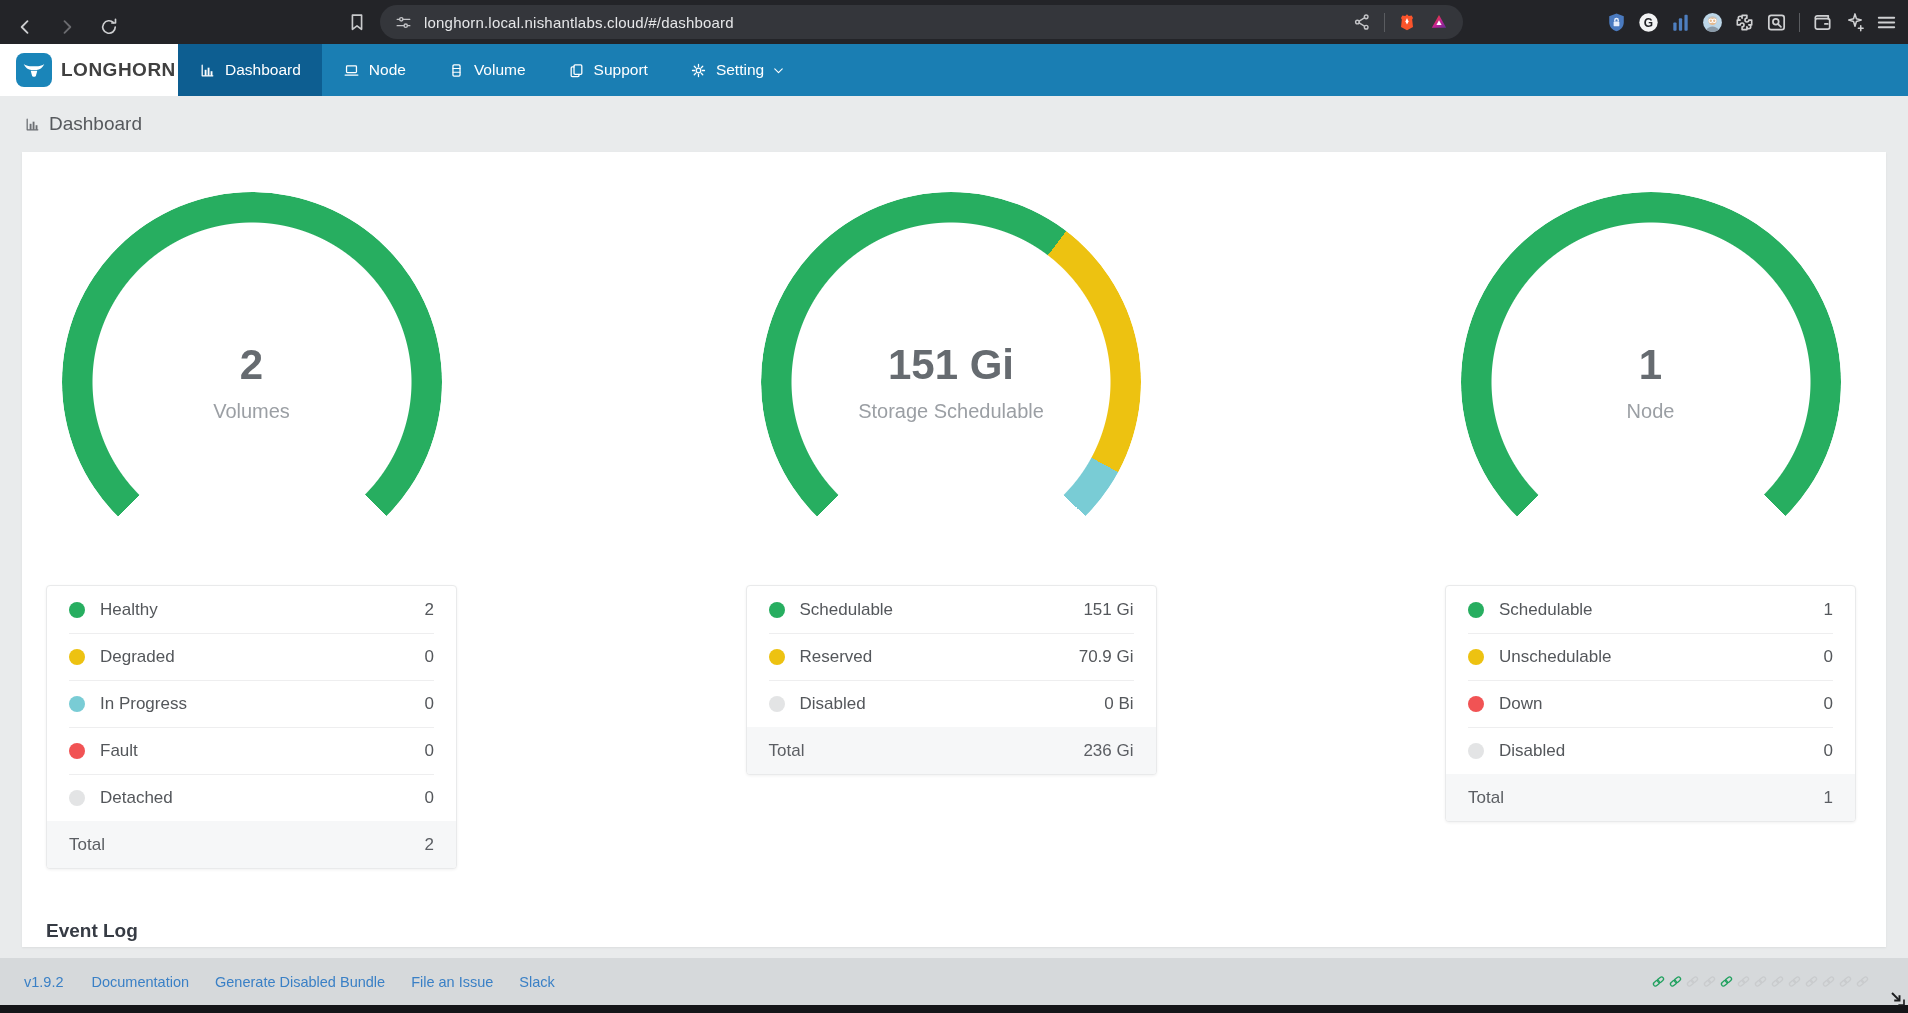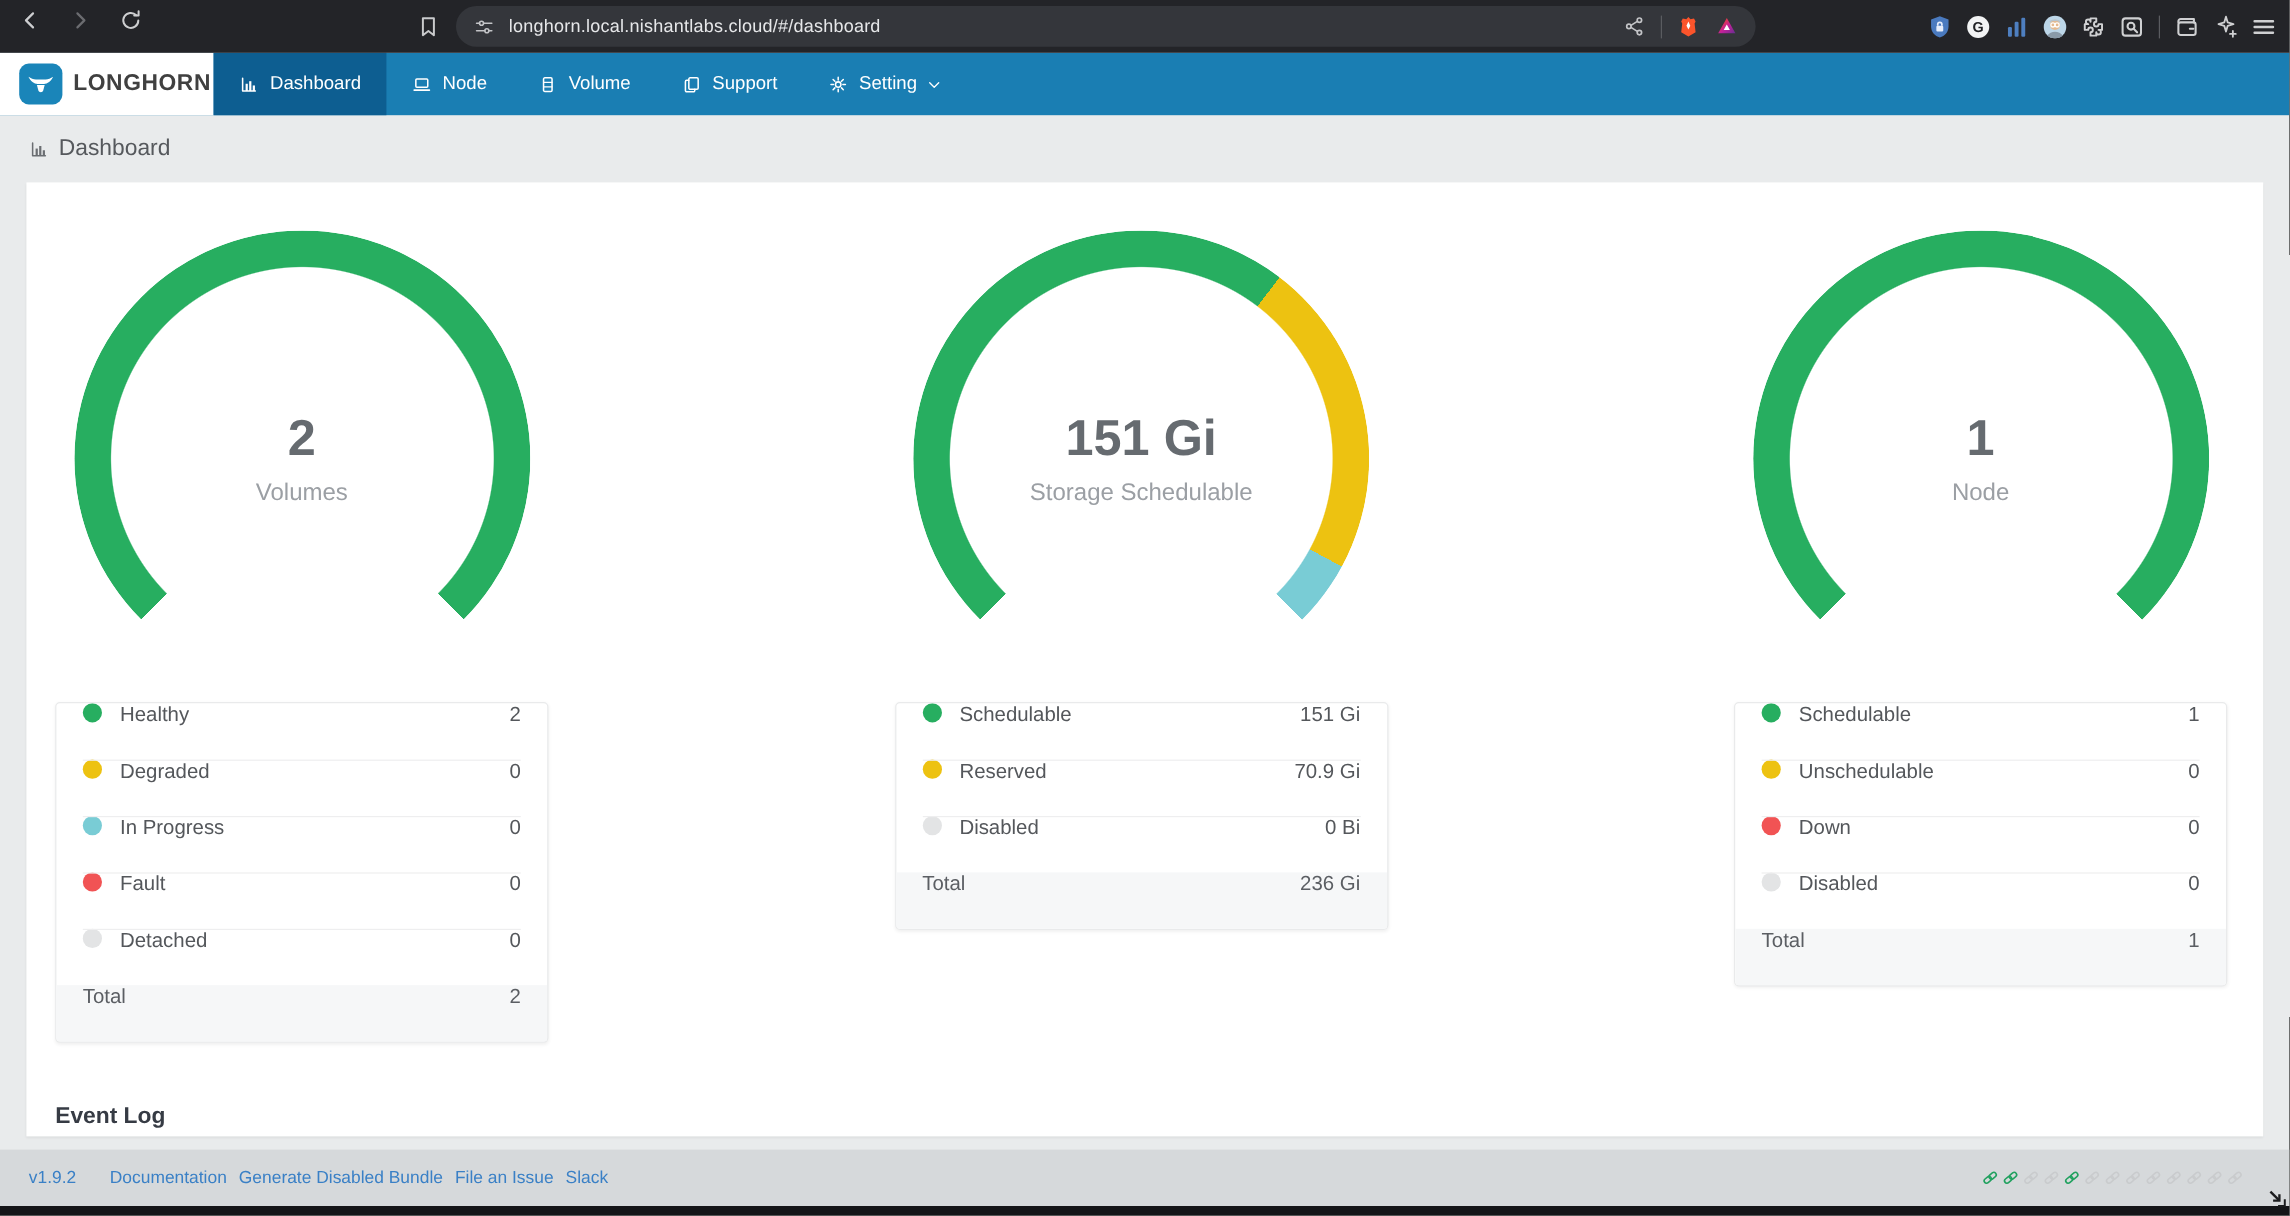--- a/index.html
+++ b/index.html
@@ -3,21 +3,21 @@
 <meta charset="utf-8">
 <style>
   html,body{margin:0;padding:0;background:#000;}
   #screen{position:relative;width:1908px;height:1013px;background:#e9ebec;overflow:hidden;
           font-family:"Liberation Sans",sans-serif;}
   svg{display:block}
   .icon{display:inline-flex;align-items:center;justify-content:center}
 
   
   .browser-bar{position:absolute;top:0;left:0;right:0;height:44px;background:#232428;
-               display:flex;align-items:flex-start;z-index:5}
+               display:flex;align-items:flex-end;z-index:5}
   .bnav{width:34px;height:34px;margin-left:8px;display:flex;align-items:center;justify-content:center;
         color:#cdced0;border-radius:50%;cursor:pointer}
   .bnav.disabled{color:#6b6c70}
   .bnav svg{width:20px;height:20px}
   .bookmark-btn{position:absolute;left:346px;top:11px;width:22px;height:22px;color:#c9cacc;cursor:pointer}
   .bookmark-btn svg{width:22px;height:22px}
   .url-pill{position:absolute;left:380px;top:5px;width:1083px;height:34px;border-radius:17px;
             background:#34363b;display:flex;align-items:center;padding:0 14px;box-sizing:border-box;cursor:text}
   .url-pill .tune{width:19px;height:19px;color:#c3c4c7;margin-right:11px;flex:none}
   .url-text{color:#e6e7e9;font-size:15px;letter-spacing:.2px;white-space:nowrap}
@@ -53,33 +53,33 @@
   .gauge-wrap{position:relative;width:380px;height:380px;flex:none}
   .gauge-arc{position:absolute;inset:0;border-radius:50%;
      -webkit-mask:radial-gradient(farthest-side,transparent calc(100% - 31px),#000 calc(100% - 30px));
              mask:radial-gradient(farthest-side,transparent calc(100% - 31px),#000 calc(100% - 30px));}
   .gauge-center{position:absolute;inset:0;display:flex;flex-direction:column;align-items:center;
                 justify-content:center;gap:11px}
   .gauge-number{font-size:42px;font-weight:bold;color:#666b70}
   .gauge-sub{font-size:20px;color:#9b9fa4}
   .legend-table{margin-top:13px;width:411px;box-sizing:border-box;background:#fff;border:1px solid #e9eaeb;
                 border-radius:4px;box-shadow:0 1px 3px rgba(0,0,0,.06);overflow:hidden}
-  .legend-row{display:flex;align-items:flex-start;height:47px;padding:0 22px;font-size:17px;color:#54575b;
+  .legend-row{display:flex;align-items:center;height:47px;padding:0 22px;font-size:17px;color:#54575b;
               position:relative}
   .legend-row.sep::before{content:"";position:absolute;top:0;left:22px;right:22px;border-top:1px solid #eeeeef}
   .dot{width:16px;height:16px;border-radius:50%;margin-right:15px;flex:none}
   .legend-value{margin-left:auto}
   .legend-row.total{background:#f6f7f8;color:#5b5e63}
   .event-title{position:absolute;left:24px;top:768px;font-size:19px;font-weight:bold;color:#363b44}
 
   
   .footer{position:absolute;left:0;right:0;bottom:8px;height:47px;background:#d6d9db;
           display:flex;align-items:center;padding:0 24px;box-sizing:border-box;font-size:14.5px}
   .footer .version{color:#3a80c6;margin-right:28px}
-  #footer-links{display:flex;gap:10px}
+  #footer-links{display:flex;gap:26px}
   #footer-links a{color:#3a80c6;text-decoration:none;cursor:pointer}
   #link-icons{margin-left:auto;display:flex;align-items:center;gap:2px;padding-right:14px}
   #link-icons .icon{width:15px;height:15px}
   .bottom-strip{position:absolute;left:0;right:0;bottom:0;height:8px;background:#141518}
   .corner-cursor{position:absolute;right:1px;bottom:5px;width:18px;height:18px;z-index:9}
 </style>
 </head>
 <body>
 
 <div id="screen">

